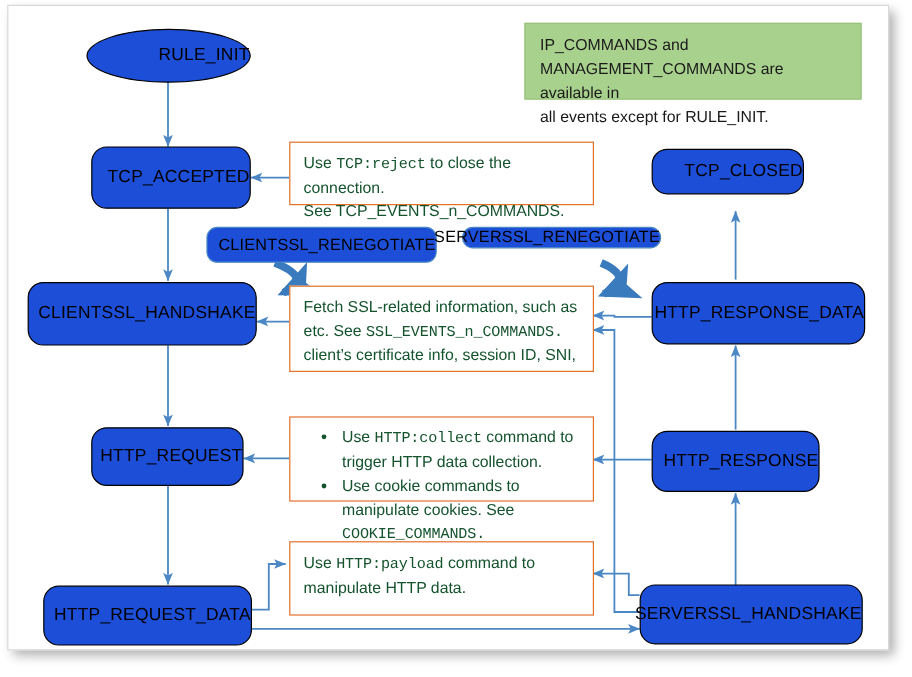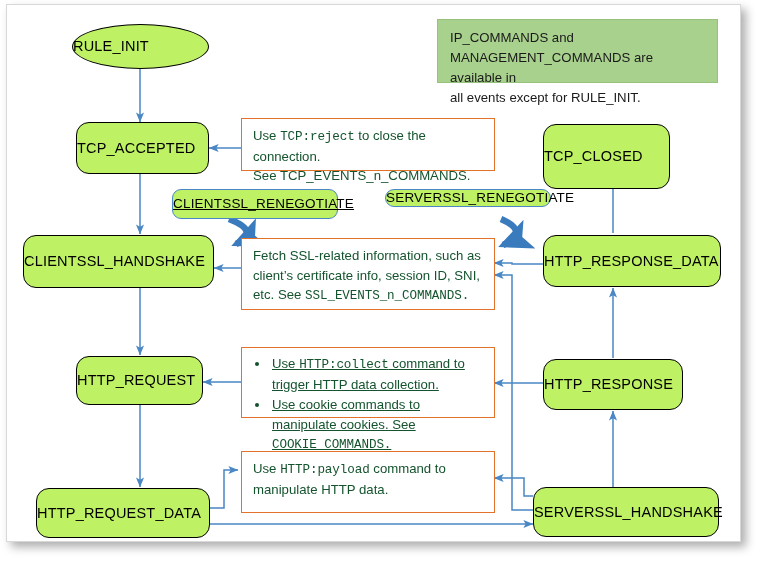--- a/index.html
+++ b/index.html
@@ -34,23 +34,23 @@
     width: 760px;
     height: 564px;
   }
 
   
   .node {
     position: absolute;
     box-sizing: border-box;
     display: flex;
     align-items: center;
-    justify-content: flex-start;
+    justify-content: flex-end;
     text-align: center;
-    background: #bef264;
+    background: #1d4ed8;
     color: #000000;
     border: 1.6px solid #000000;
     border-radius: 13px;
     font-size: 14.5px;
     letter-spacing: 0.2px;
     line-height: 1.15;
     white-space: nowrap;
   }
   .node.ellipse {
     border-radius: 50%;
@@ -79,23 +79,22 @@
     font-family: "Liberation Mono", "DejaVu Sans Mono", monospace;
     font-size: 12.6px;
     letter-spacing: -0.1px;
   }
   .note ul {
     margin: 0;
     padding: 0 0 0 17px;
     list-style: disc;
   }
   .note ul li {
-    margin: 0 0 1px 0;
+    margin: 0 0 1px 13px;
     padding-left: 2px;
-    text-decoration: underline;
   }
 
   
   .banner {
     position: absolute;
     box-sizing: border-box;
     background: #a9d18e;
     border: 1px solid #98c27c;
     color: #1a1a1a;
     font-size: 13.2px;
@@ -193,41 +192,41 @@
   </div>
 
   <div class="node" style="left:543px; top:359px; width:140px; height:51px;">
     <span>HTTP_RESPONSE</span>
   </div>
 
   <div class="node" style="left:543px; top:235px; width:178px; height:52px;">
     <span>HTTP_RESPONSE_DATA</span>
   </div>
 
-  <div class="node" style="left:543px; top:124px; width:127px; height:65px;">
+  <div class="node" style="left:543px; top:124px; width:127px; height:38px;">
     <span>TCP_CLOSED</span>
   </div>
 
-  <div class="node blue" style="left:172px; top:189px; width:166px; height:30px;text-decoration:underline;">
+  <div class="node blue" style="left:172px; top:189px; width:192px; height:30px;">
     <span>CLIENTSSL_RENEGOTIATE</span>
   </div>
 
   <div class="node blue" style="left:385px; top:189px; width:166px; height:18px;">
     <span>SERVERSSL_RENEGOTIATE</span>
   </div>
 
   <div class="note" style="left:241px; top:118px; width:254px; height:53px;">
     <div><span>Use </span><span class="mono">TCP:reject</span><span> to close the connection.</span></div>
     <div><span>See </span><span>TCP_EVENTS_n_COMMANDS.</span></div>
   </div>
 
   <div class="note" style="left:241px; top:238px; width:254px; height:72px;">
     <div>Fetch SSL-related information, such as</div>
+    <div><span>etc. See </span><span class="mono">SSL_EVENTS_n_COMMANDS.</span></div>
     <div>client’s certificate info, session ID, SNI,</div>
-    <div><span>etc. See </span><span class="mono">SSL_EVENTS_n_COMMANDS.</span></div>
   </div>
 
   <div class="note" style="left:241px; top:347px; width:254px; height:71px; padding-top:6px;">
     <ul>
       <li><span>Use </span><span class="mono">HTTP:collect</span><span> command to trigger HTTP data collection.</span></li>
       <li><span>Use cookie commands to manipulate cookies. See </span><span class="mono">COOKIE_COMMANDS.</span></li>
     </ul>
   </div>
 
   <div class="note" style="left:241px; top:451px; width:254px; height:62px;">

